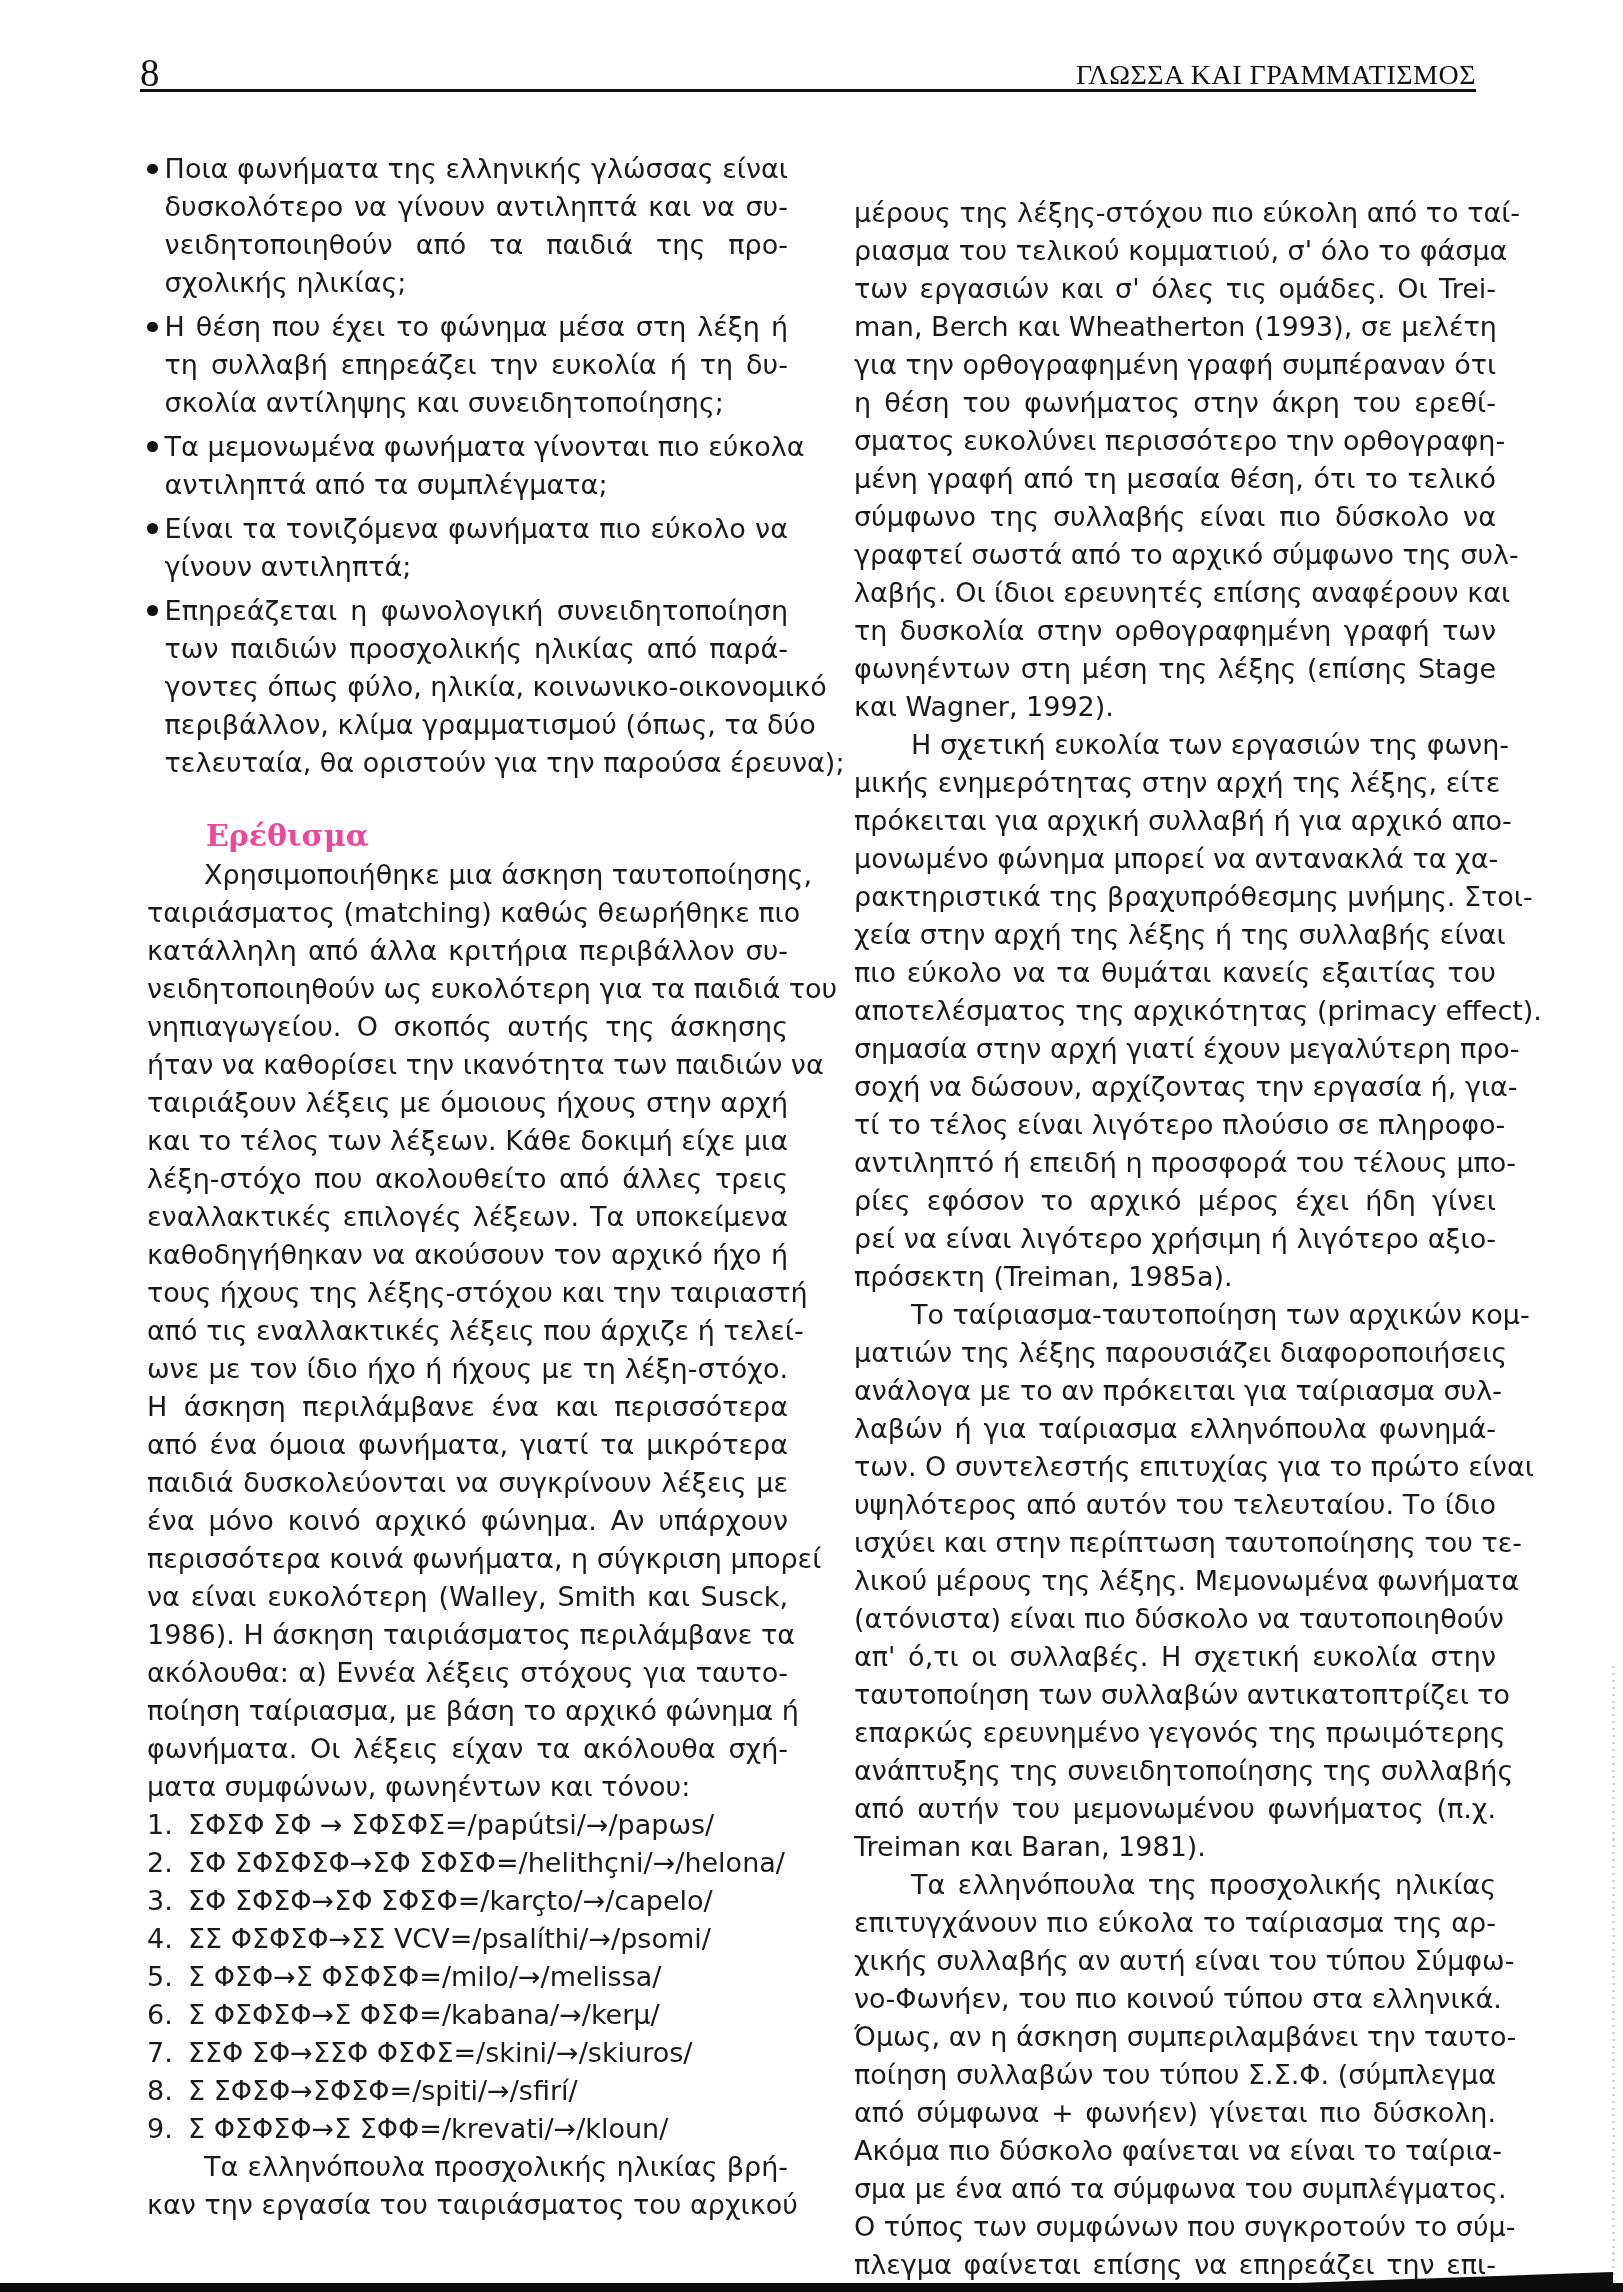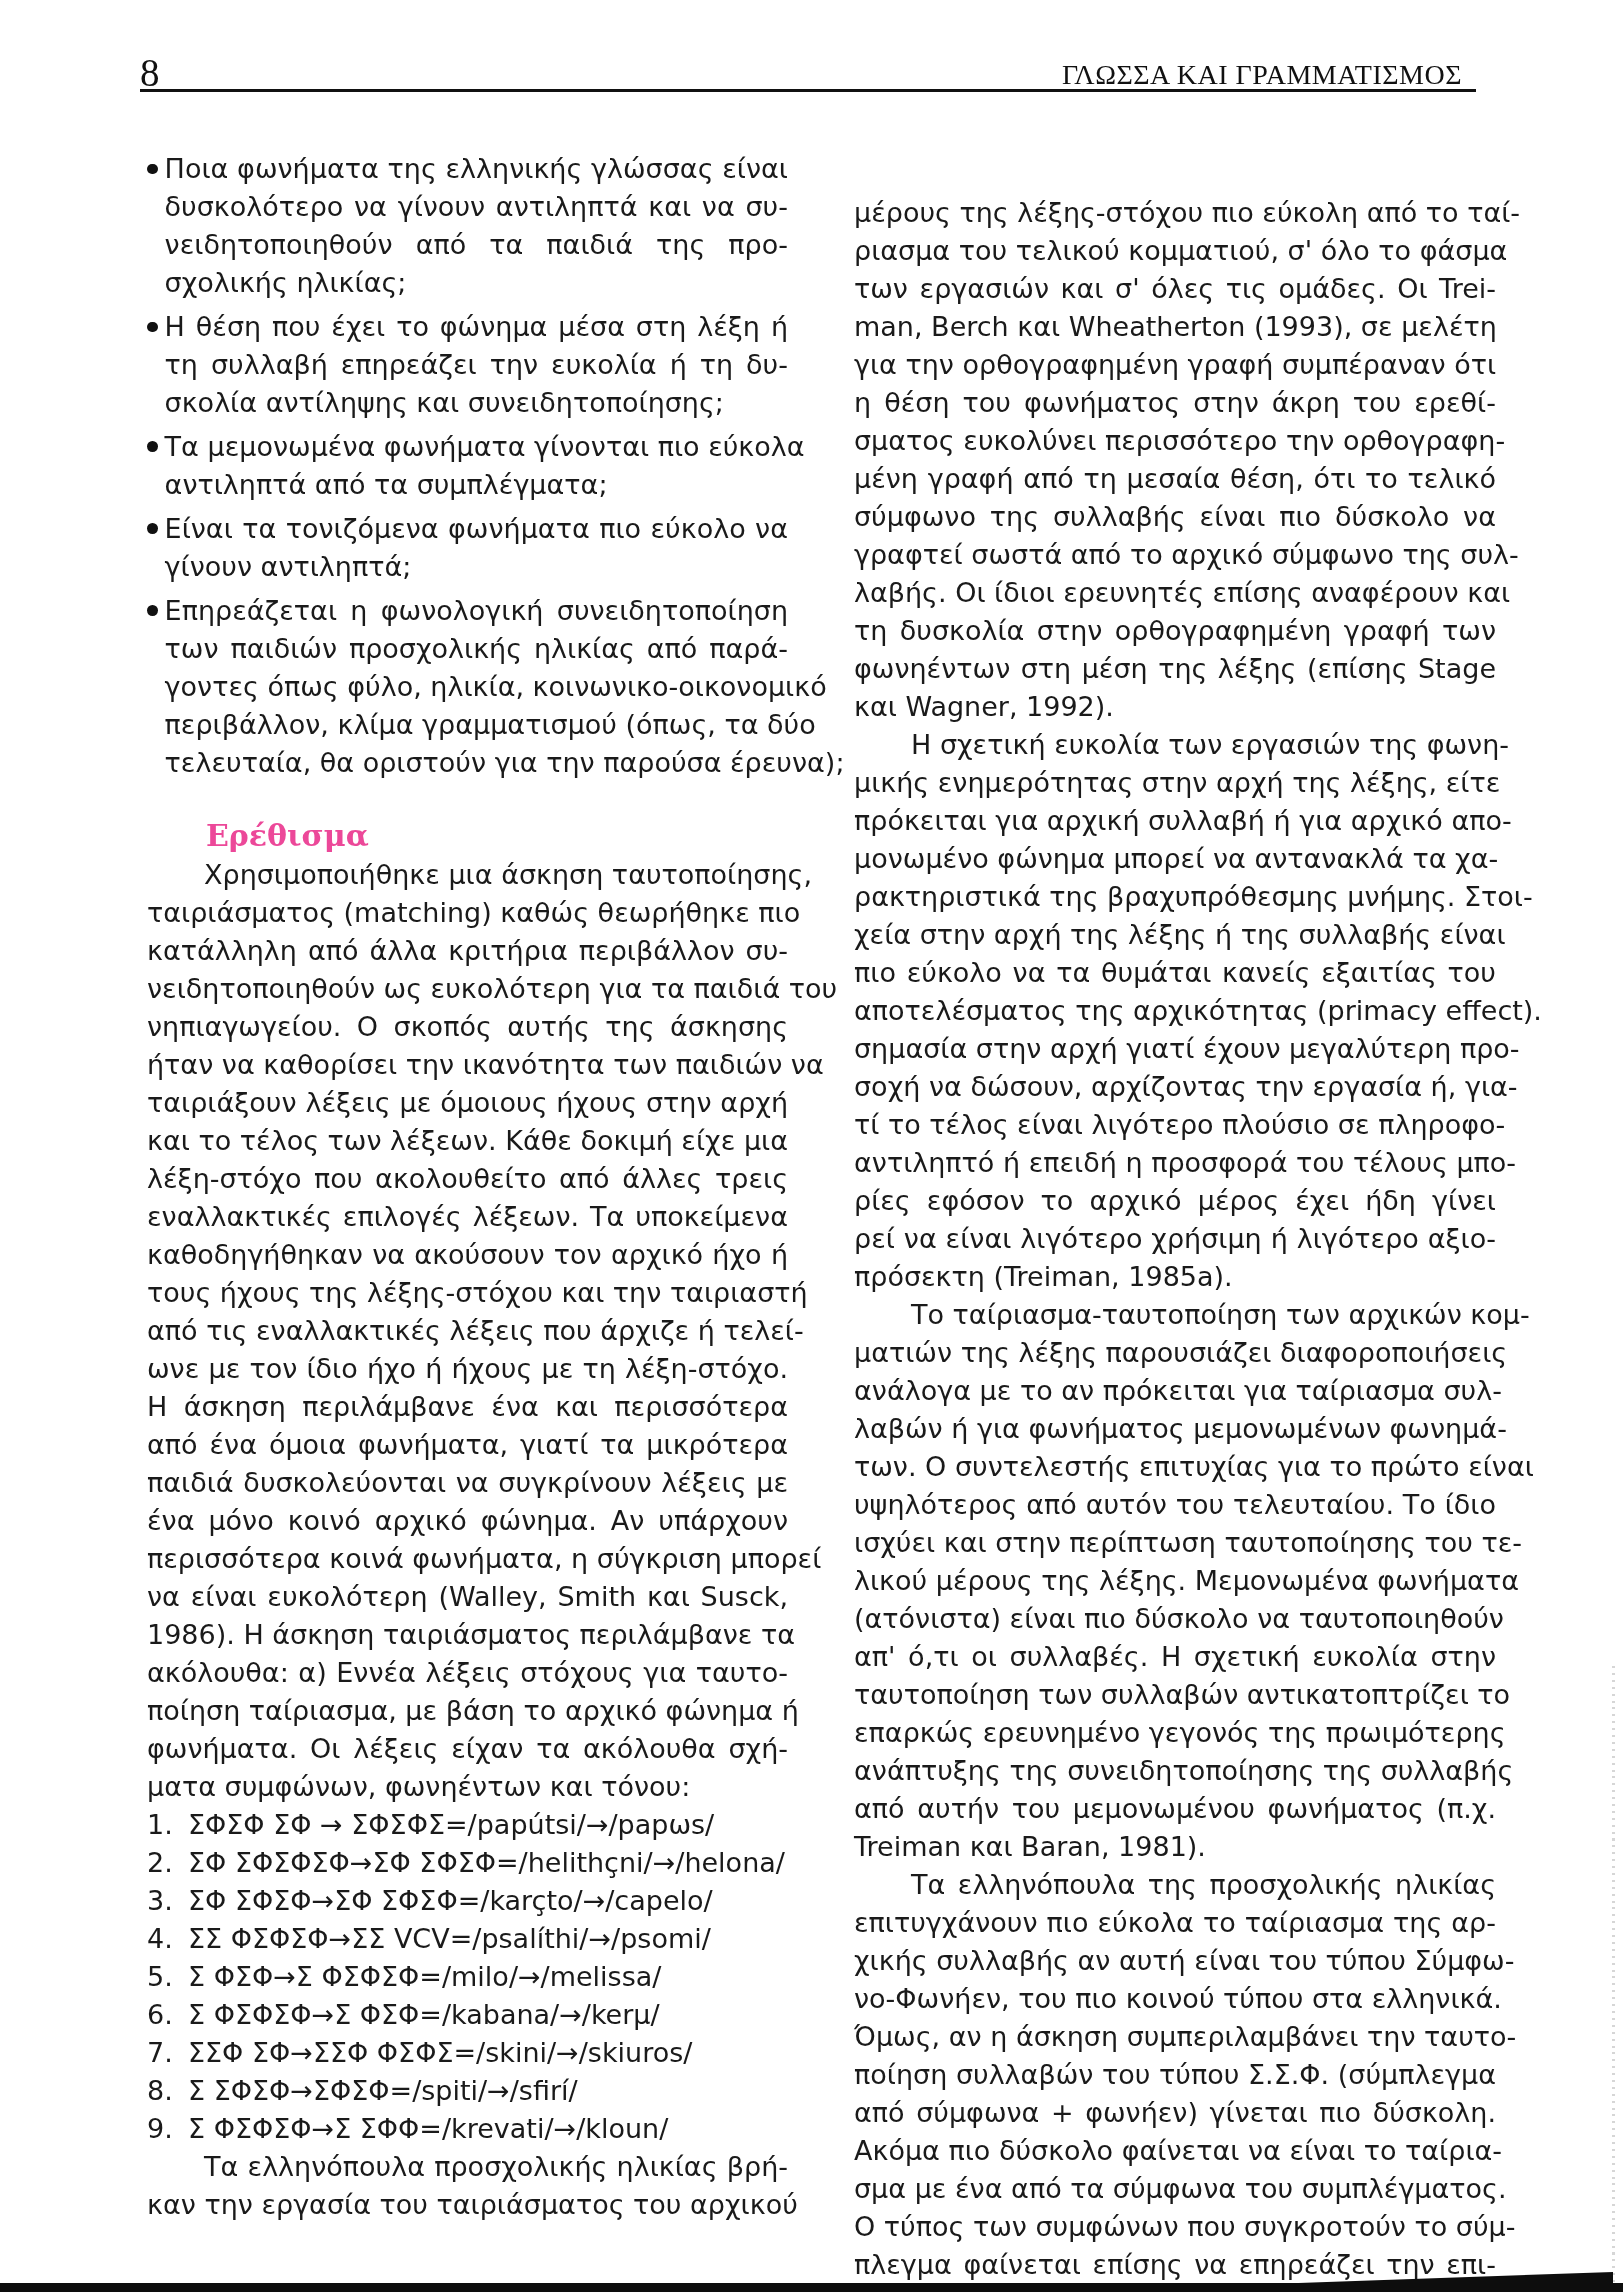--- a/index.html
+++ b/index.html
@@ -1,18 +1,18 @@
 <!DOCTYPE html>
 <html><head>
 <meta charset="utf-8">
 <style>
   html, body { margin: 0; padding: 0; background: #ffffff; }
   body { width: 1623px; height: 2293px; position: relative; overflow: hidden; color: #111; }
   .page-number { position: absolute; left: 140px; top: 51px; font-family: "Liberation Serif", serif; font-size: 39px; line-height: 43px; color: #111; }
-  .running-head { position: absolute; right: 161px; top: 59px; font-family: "Liberation Serif", serif; font-size: 28px; line-height: 31px; letter-spacing: 0.5px; color: #111; }
+  .running-head { position: absolute; right: 147px; top: 59px; font-family: "Liberation Serif", serif; font-size: 28px; line-height: 31px; letter-spacing: 0.5px; color: #111; }
   .head-rule { position: absolute; left: 140px; top: 89px; width: 1336px; height: 2.9px; background: #111; }
   .col { position: absolute; top: 150px; font-family: "DejaVu Sans", sans-serif; font-size: 27px; line-height: 38px; color: #1a1a1a; }
   .col-left { left: 147px; width: 641px; }
   .col-right { left: 854px; width: 642px; margin-top: 44px; }
   .ln { display: block; white-space: nowrap; text-align: justify; text-align-last: justify; height: 38px; overflow: visible; }
   .ln.last { text-align-last: left; }
   .bullet-block { position: relative; padding-left: 17.6px; margin-bottom: 5.9px; }
   .bullet-dot { position: absolute; left: 0; top: 13.7px; width: 10.8px; height: 10.8px; border-radius: 50%; background: #111; }
   .ln.first-indent { padding-left: 57px; }
   .section-heading { font-family: "DejaVu Serif", serif; font-weight: bold; font-size: 30px; line-height: 37px; padding-left: 59px; margin-top: 35px; margin-bottom: 2px; color: #ec4899; }
@@ -172,21 +172,21 @@
         <span class="ln">τί το τέλος είναι λιγότερο πλούσιο σε πληροφο-</span>
         <span class="ln">αντιληπτό ή επειδή η προσφορά του τέλους μπο-</span>
         <span class="ln">ρίες εφόσον το αρχικό μέρος έχει ήδη γίνει</span>
         <span class="ln">ρεί να είναι λιγότερο χρήσιμη ή λιγότερο αξιο-</span>
         <span class="ln last">πρόσεκτη (Treiman, 1985a).</span>
       </div>
     <div id="rp3">
         <span class="ln first-indent">Το ταίριασμα-ταυτοποίηση των αρχικών κομ-</span>
         <span class="ln">ματιών της λέξης παρουσιάζει διαφοροποιήσεις</span>
         <span class="ln">ανάλογα με το αν πρόκειται για ταίριασμα συλ-</span>
-        <span class="ln">λαβών ή για φωνήματος μεμονωμένων φωνημά-</span>
+        <span class="ln">λαβών ή για ταίριασμα ελληνόπουλα φωνημά-</span>
         <span class="ln">των. Ο συντελεστής επιτυχίας για το πρώτο είναι</span>
         <span class="ln">υψηλότερος από αυτόν του τελευταίου. Το ίδιο</span>
         <span class="ln">ισχύει και στην περίπτωση ταυτοποίησης του τε-</span>
         <span class="ln">λικού μέρους της λέξης. Μεμονωμένα φωνήματα</span>
         <span class="ln">(ατόνιστα) είναι πιο δύσκολο να ταυτοποιηθούν</span>
         <span class="ln">απ' ό,τι οι συλλαβές. Η σχετική ευκολία στην</span>
         <span class="ln">ταυτοποίηση των συλλαβών αντικατοπτρίζει το</span>
         <span class="ln">επαρκώς ερευνημένο γεγονός της πρωιμότερης</span>
         <span class="ln">ανάπτυξης της συνειδητοποίησης της συλλαβής</span>
         <span class="ln">από αυτήν του μεμονωμένου φωνήματος (π.χ.</span>

